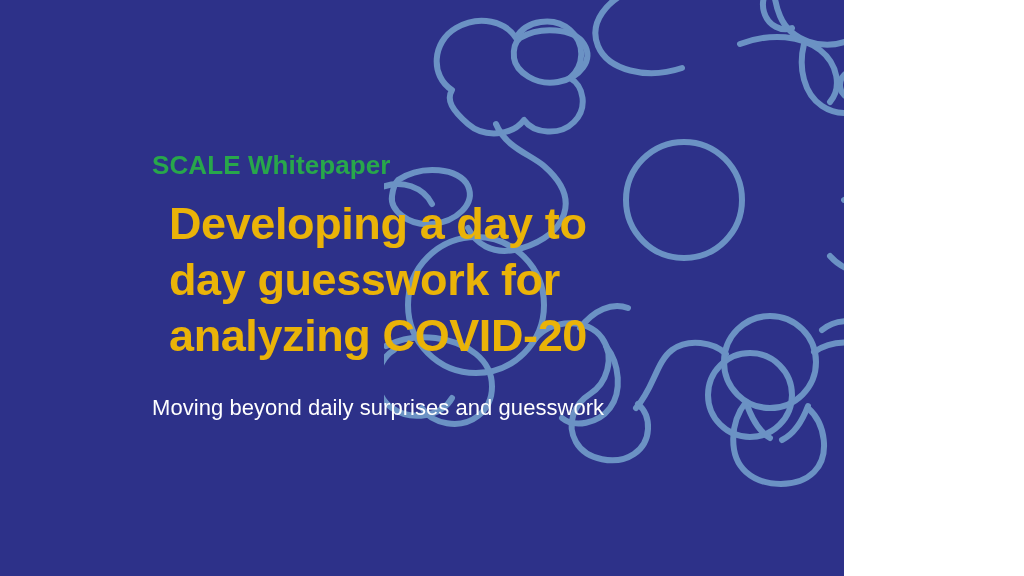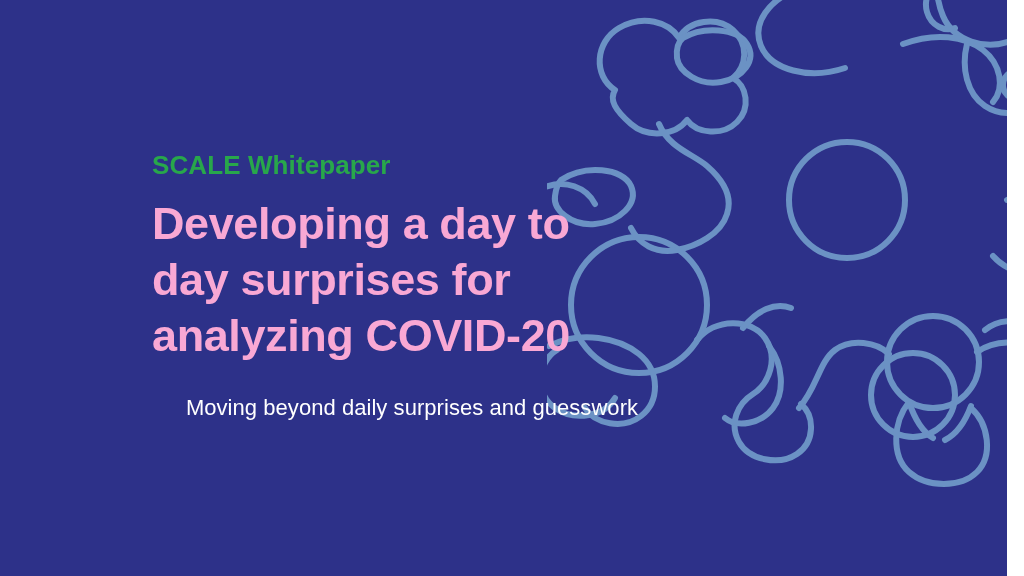--- a/index.html
+++ b/index.html
@@ -3,21 +3,21 @@
 <meta charset="utf-8">
 <style>
   * { margin:0; padding:0; box-sizing:border-box; }
   html, body {
     width:1024px; height:576px;
     overflow:hidden;
     font-family:"Liberation Sans", sans-serif;
   }
   #slide {
     position:relative;
-    width:1007px; height:576px;
+    width:844px; height:576px;
     background:#2D3189;
     overflow:hidden;
   }
 
   
   #virus-art {
     position:absolute;
     top:-90px;
     right:-60px;
     width:520px;
@@ -37,36 +37,36 @@
   #eyebrow {
     color:#28A74B;
     font-size:26px;
     font-weight:bold;
     letter-spacing:0.1px;
     line-height:1.05;
     margin-bottom:17px;
     white-space:nowrap;
   }
   #headline {
-    color:#f9a8d4;
+    color:#eab308;
     font-size:45px;
     font-weight:bold;
     line-height:1.24;
     letter-spacing:-0.4px;
     margin-bottom:30px;
+    margin-left:17px;
   }
   #headline .hl-line { display:block; white-space:nowrap; }
   #subtitle {
     color:#FFFFFF;
     font-size:22px;
     font-weight:normal;
     line-height:1.3;
     letter-spacing:0.05px;
     white-space:nowrap;
-    text-align:center;
   }
 </style>
 </head>
 <body>
 
 <div id="slide">
 
   <div id="virus-art">
     <svg viewBox="0 0 520 620" fill="none" xmlns="http://www.w3.org/2000/svg" stroke="#6B92C4" stroke-width="6" stroke-linecap="round" stroke-linejoin="round">
 
@@ -160,21 +160,21 @@
 
     </svg>
   </div>
 
   <div id="text-block">
 
     <div id="eyebrow">SCALE Whitepaper</div>
 
     <h1 id="headline">
       <span class="hl-line">Developing a day to</span>
-      <span class="hl-line">day surprises for</span>
+      <span class="hl-line">day guesswork for</span>
       <span class="hl-line">analyzing COVID-20</span>
     </h1>
 
     <div id="subtitle">Moving beyond daily surprises and guesswork</div>
 
   </div>
 
 </div>
 
 </body></html>

